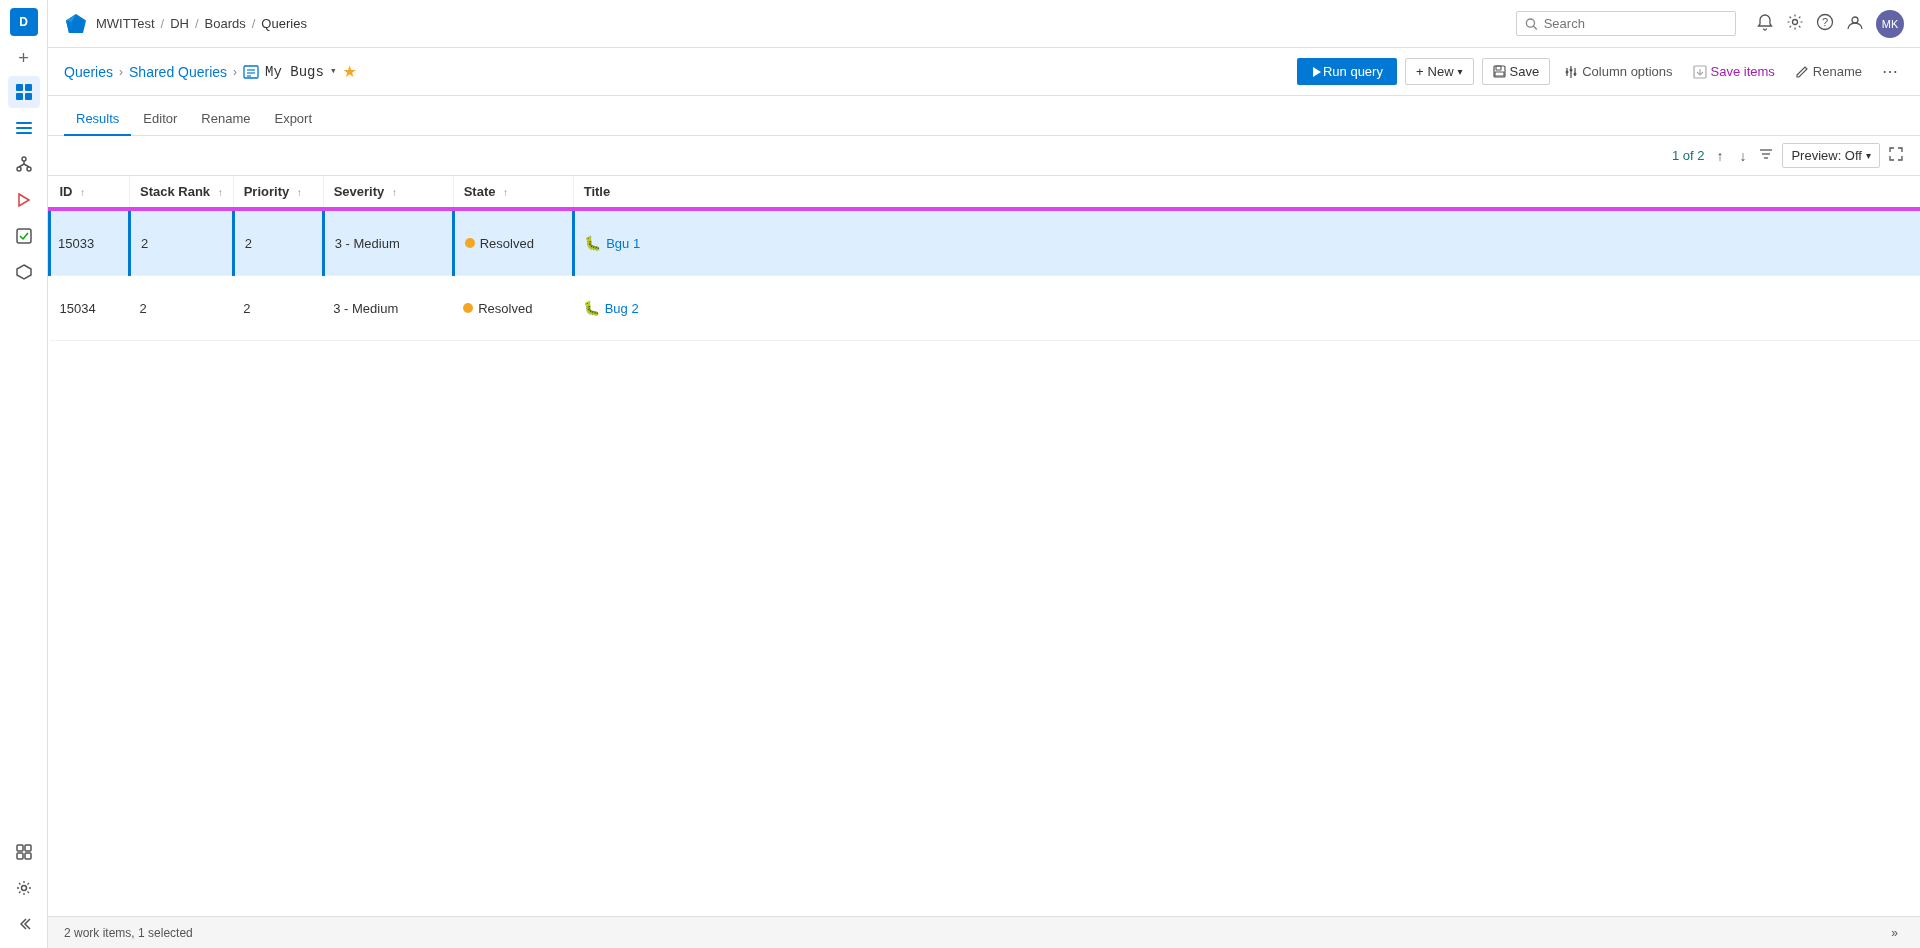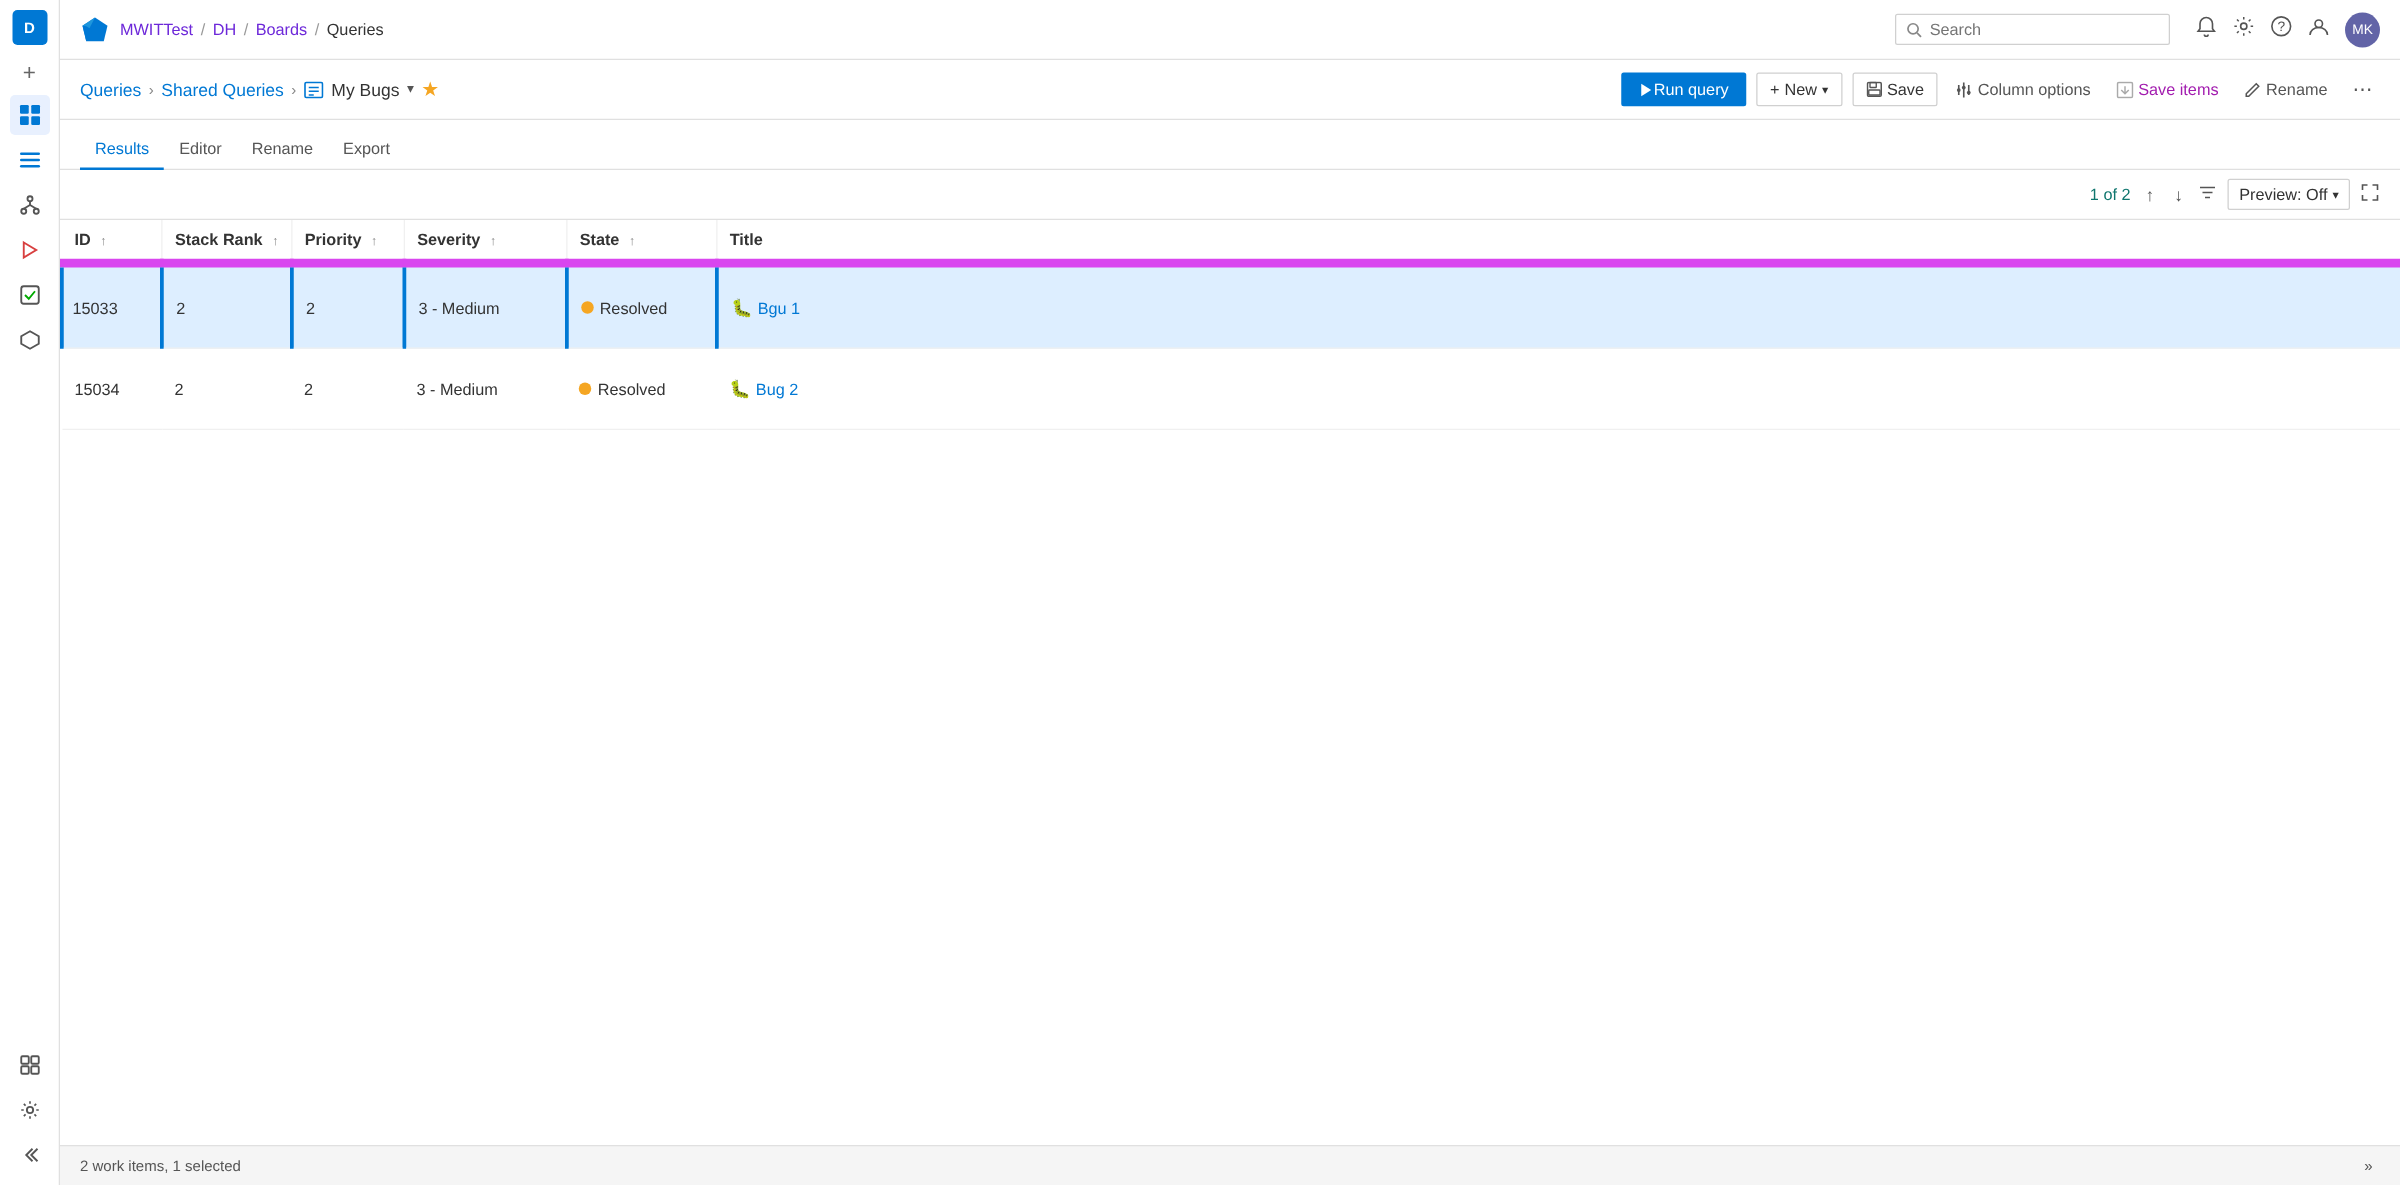--- a/index.html
+++ b/index.html
@@ -47,21 +47,21 @@
       border-bottom: 1px solid #e0e0e0;
       display: flex;
       align-items: center;
       padding: 0 16px;
       gap: 8px;
       flex-shrink: 0;
     }
     .topbar-breadcrumb {
       display: flex; align-items: center; gap: 6px; color: #333; font-size: 13px;
     }
-    .topbar-breadcrumb a { color: #6d28d9; text-decoration: none; text-align: right; }
+    .topbar-breadcrumb a { color: #404040; text-decoration: none; text-align: right; }
     .topbar-sep { color: #999; }
     .topbar-search {
       margin-left: auto;
       display: flex; align-items: center;
       border: 1px solid #d0d0d0; border-radius: 2px;
       padding: 4px 8px; gap: 6px; background: #fff;
       min-width: 220px;
     }
     .topbar-search input {
       border: none; outline: none; font-size: 13px; color: #333; width: 100%;
@@ -86,21 +86,21 @@
       gap: 6px;
       flex-shrink: 0;
     }
     .breadcrumb-trail {
       display: flex; align-items: center; gap: 6px; font-size: 14px; color: #333;
     }
     .breadcrumb-link { color: #0078d4; cursor: pointer; }
     .breadcrumb-chevron { color: #888; font-size: 12px; }
     .query-name {
       display: flex; gap: 6px;
-      font-size: 14px; font-weight: 400;
+      font-size: 14px; font-weight: 400; font-family: Liberation Mono, monospace;
     }
     .star-icon { color: #f5a623; font-size: 16px; cursor: pointer; }
 
     .query-actions { margin-left: auto; display: flex; align-items: center; gap: 8px; }
     .btn-primary {
       background: #0078d4; color: #fff; border: none; border-radius: 2px;
       padding: 6px 14px; cursor: pointer; font-size: 13px;
       display: flex; align-items: center; gap: 0;
     }
     .btn-secondary {
@@ -153,21 +153,21 @@
     }
     .expand-btn { background: none; border: none; cursor: pointer; font-size: 14px; color: #555; }
 
     
     .table-container {
       flex: 1; overflow: auto; background: #fff;
     }
     table {
       width: 100%; border-collapse: collapse; font-size: 13px;
     }
-    thead tr { border-bottom: 7px solid #d946ef; margin-top: 32px; }
+    thead tr { border-bottom: 4px solid #d946ef; margin-top: 32px; }
     th {
       padding: 8px 10px; text-align: left; font-weight: 600; color: #333;
       background: #fff; white-space: nowrap; user-select: none;
       border-right: 1px solid #f0f0f0;
     }
     th:last-child { border-right: none; }
     td {
       padding: 24px 10px; border-bottom: 1px solid #f0f0f0;
       vertical-align: middle;
     }

